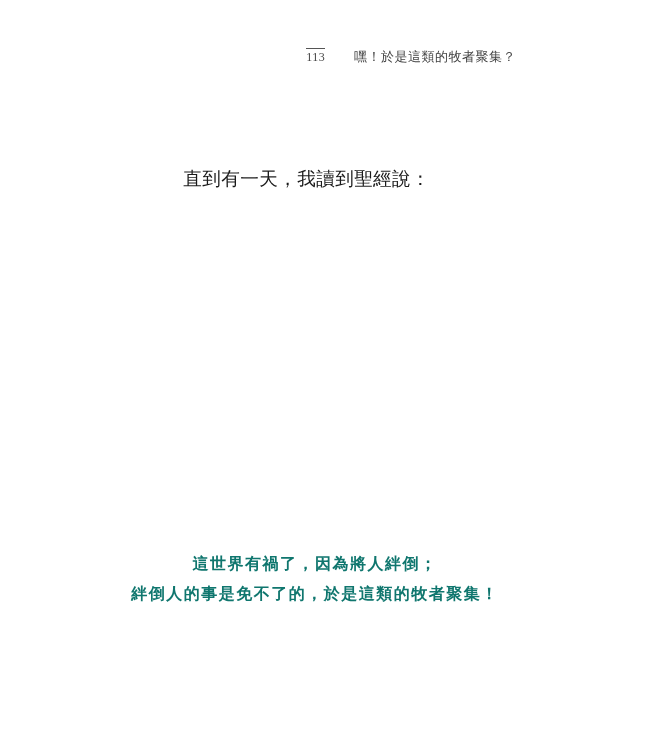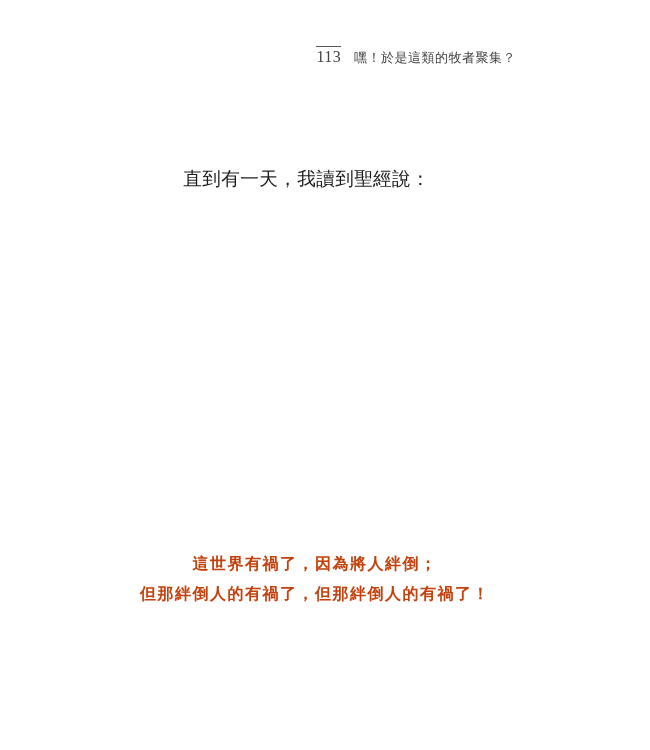--- a/index.html
+++ b/index.html
@@ -21,23 +21,23 @@
       right: 134px;
       font-family: "DejaVu Sans", "Liberation Sans", sans-serif;
       font-size: 13px;
       color: #444;
       white-space: nowrap;
       letter-spacing: 0.5px;
     }
     .page-number {
       position: relative;
       display: inline-block;
-      margin-right: 8px;
+      margin-right: 24px;
       font-family: "Liberation Serif", "DejaVu Serif", serif;
-      font-size: 16px;
+      font-size: 12px;
     }
     .page-number::before {
       content: "";
       position: absolute;
       left: 0;
       right: 0;
       top: -2px;
       height: 1px;
       background: #555;
     }
@@ -58,32 +58,32 @@
     .quote {
       position: absolute;
       left: 130px;
       top: 549px;
       width: 370px;
       text-align: center;
       font-size: 16px;
       line-height: 30px;
       font-weight: bold;
       letter-spacing: 1.5px;
-      color: #c2410c;
+      color: #0f766e;
     }
     .quote-line { display: block; }
   </style>
 </head>
 <body>
 
 <div class="running-head">
   <span class="page-number">113</span>
   <span class="chapter-title">嘿！於是這類的牧者聚集？</span>
 </div>
 
 <div class="body-text">
   <p class="para">直到有一天，我讀到聖經說：</p>
 </div>
 
 <div class="quote">
   <span class="quote-line">這世界有禍了，因為將人絆倒；</span>
-  <span class="quote-line">但那絆倒人的有禍了，但那絆倒人的有禍了！</span>
+  <span class="quote-line">絆倒人的事是免不了的，於是這類的牧者聚集！</span>
 </div>
 
 </body></html>

